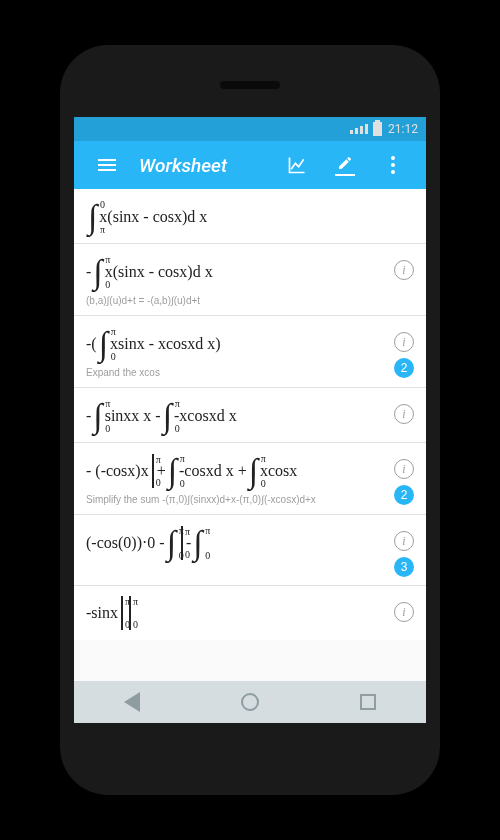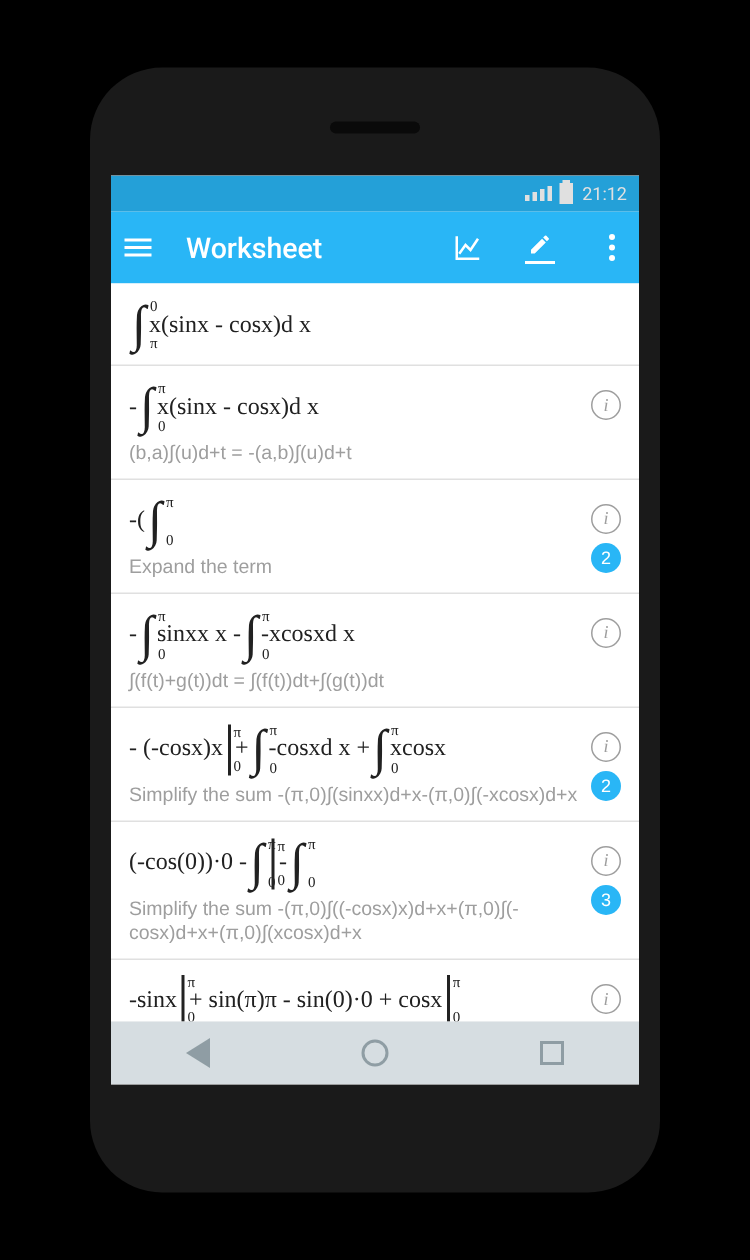--- a/index.html
+++ b/index.html
@@ -66,22 +66,23 @@
     content:""; position:absolute; top:-2px; left:2px; width:5px; height:2px; background:#fff;
   }
   .sb-time { font-weight: 400; margin-left: 2px; }
   
   .appbar {
     height: 48px;
     background: #29b6f6;
     color: #fff;
     display: flex;
     align-items: center;
-    padding: 0 2px;
+    padding: 0 17px;
     gap: 16px;
+    font-style: italic;
   }
   .appbar .spacer { flex: 1; }
   .appbar .title { font-size: 19px; font-weight: 500; }
   .icon-btn { width: 32px; height: 32px; display:flex; align-items:center; justify-content:center; cursor:pointer; }
   .hamburger, .pencil-line, .chart-line, .dots3 { display:inline-block; }
   .hamburger { width:18px; }
   .hamburger span { display:block; height:2px; background:#fff; margin:3px 0; }
   .pencil-underline { display:flex; flex-direction:column; align-items:center; gap:3px;}
   .pencil-underline .pencil { width:16px; height:16px; }
   .pencil-underline .line { width:20px; height:2px; background:#fff; }
@@ -110,21 +111,21 @@
     font-family: "Times New Roman", serif;
     font-size: 16px;
     line-height: 1.3;
     min-height: 36px;
     display: flex;
     flex-direction: column;
   }
   .row .expr { display:flex; align-items:center; flex-wrap:nowrap; white-space:nowrap; }
   .row .note {
     color: #9e9e9e;
-    font-size: 13px;
+    font-size: 10px;
     font-family: Arial, sans-serif;
     margin-top: 4px;
     white-space: normal;
   }
   .side {
     display:flex; flex-direction:column; align-items:center; gap:6px;
     padding-top: 6px;
   }
   .info-btn {
     width: 20px; height: 20px; border: 1.5px solid #9e9e9e; border-radius: 50%;
@@ -255,22 +256,23 @@
 
       <div class="row">
         <div class="math">
           <div class="expr">
             <span>-(</span>
             <span class="int">
               <span class="sym">∫</span>
               <span class="up">π</span>
               <span class="lo">0</span>
             </span>
-          </div>
-          <div class="note">Expand the term</div>
+            <span>xsinx - xcosxd x)</span>
+          </div>
+          <div class="note">Expand the xcos</div>
         </div>
         <div class="side">
           <div class="info-btn">i</div>
           <div class="badge">2</div>
         </div>
       </div>
 
       <div class="row">
         <div class="math">
           <div class="expr">
@@ -281,21 +283,20 @@
               <span class="lo">0</span>
             </span>
             <span>sinxx x - </span>
             <span class="int">
               <span class="sym">∫</span>
               <span class="up">π</span>
               <span class="lo">0</span>
             </span>
             <span>-xcosxd x</span>
           </div>
-          <div class="note">∫(f(t)+g(t))dt = ∫(f(t))dt+∫(g(t))dt</div>
         </div>
         <div class="side">
           <div class="info-btn">i</div>
         </div>
       </div>
 
       <div class="row">
         <div class="math">
           <div class="expr">
             <span>- (-cosx)x</span>
@@ -341,38 +342,36 @@
               <span class="lo">0</span>
             </span>
             <span>- </span>
             <span class="int">
               <span class="sym">∫</span>
               <span class="up">π</span>
               <span class="lo">0</span>
             </span>
             <span></span>
           </div>
-          <div class="note">Simplify the sum -(π,0)∫((-cosx)x)d+x+(π,0)∫(-cosx)d+x+(π,0)∫(xcosx)d+x</div>
         </div>
         <div class="side">
           <div class="info-btn">i</div>
           <div class="badge">3</div>
         </div>
       </div>
 
       <div class="row" style="border-bottom:none">
         <div class="math">
           <div class="expr">
             <span> -sinx</span>
             <span class="vbar">
               <span class="bar"></span>
               <span class="up">π</span>
               <span class="lo">0</span>
             </span>
-            <span> + sin(π)π - sin(0)·0 +  cosx</span>
             <span class="vbar">
               <span class="bar"></span>
               <span class="up">π</span>
               <span class="lo">0</span>
             </span>
           </div>
         </div>
         <div class="side">
           <div class="info-btn">i</div>
         </div>

